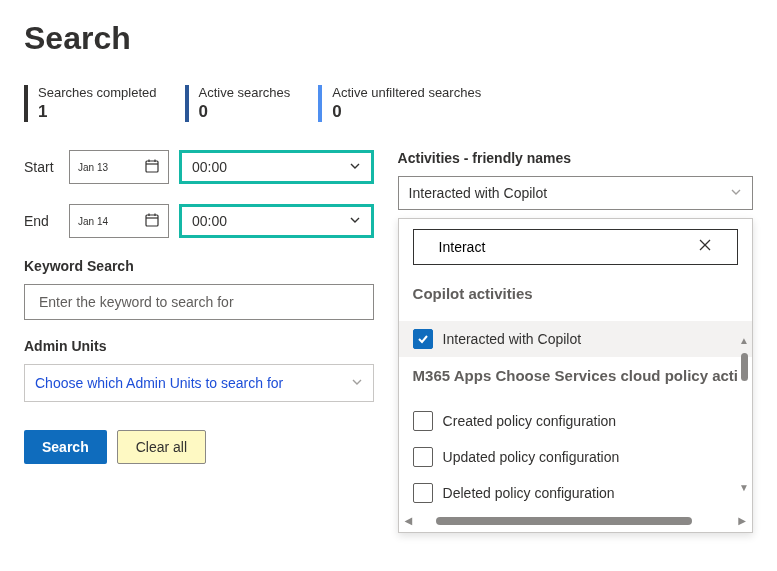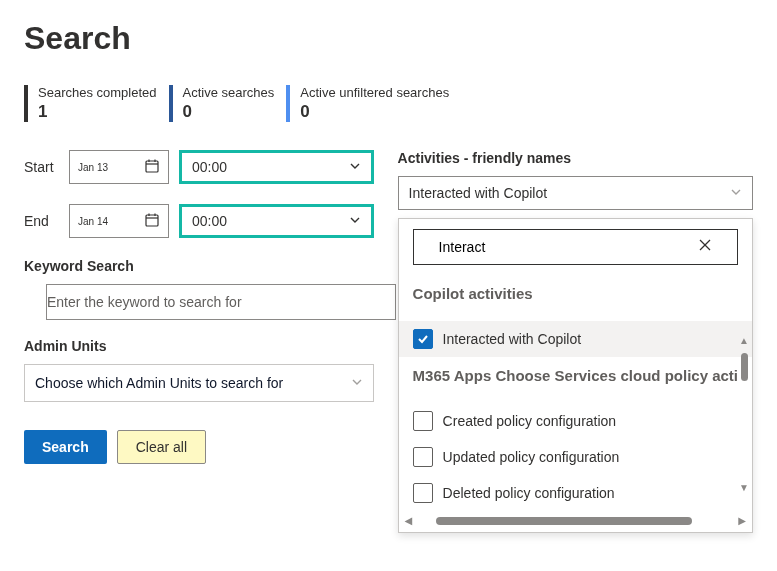--- a/index.html
+++ b/index.html
@@ -1,41 +1,41 @@
 <!DOCTYPE html>
 <html><head>
 <meta charset="utf-8">
 <style>
 * { box-sizing: border-box; margin: 0; padding: 0; }
 body { font-family: "Segoe UI", Arial, sans-serif; background: #fff; color: #323130; padding: 20px 24px; width: 777px; }
 h1 { font-size: 32px; font-weight: 600; margin-bottom: 28px; }
 
-.stats { display: flex; gap: 12px; margin-bottom: 28px; }
+.stats { display: flex; gap: 28px; margin-bottom: 28px; }
 .stat { border-left: 4px solid #323130; padding-left: 10px; }
 .stat.blue { border-left-color: #2b5797; }
 .stat.lblue { border-left-color: #4f8ff0; }
 .stat-label { font-size: 13px; color: #323130; }
 .stat-value { font-size: 17px; font-weight: 700; margin-top: 2px; }
 
 .columns { display: flex; gap: 24px; }
 .col-left { width: 370px; }
 .col-right { flex: 1; position: relative; }
 
 .section-label { font-size: 14px; font-weight: 600; margin-bottom: 10px; }
 .req { color: #a4262c; }
 
 .row { display: flex; align-items: center; gap: 10px; margin-bottom: 20px; }
 .row-label { width: 35px; font-size: 14px; }
 .date-input { width: 100px; height: 34px; border: 1px solid #8a8886; display: flex; align-items: center; padding: 0 8px; justify-content: space-between; font-size: 10px; }
 .time-input { flex: 1; height: 34px; border: 3px solid #14b8a6; display: flex; align-items: center; padding: 0 10px; justify-content: space-between; font-size: 14px; }
 .cal-icon svg { width: 16px; height: 16px; }
 .chev svg { width: 12px; height: 12px; }
 
-.text-input { width: 100%; height: 36px; border: 1px solid #8a8886; padding: 0 0; font-size: 14px; color: #605e5c; display: flex; align-items: center; margin-bottom: 18px; margin-left: 22px; }
-.admin-input { width: 100%; height: 38px; border: 1px solid #c8c6c4; padding: 0 10px; font-size: 14px; color: #0f172a; display: flex; align-items: center; justify-content: space-between; margin-bottom: 28px; }
+.text-input { width: 100%; height: 36px; border: 1px solid #8a8886; padding: 0 14px; font-size: 14px; color: #605e5c; display: flex; align-items: center; margin-bottom: 18px; }
+.admin-input { width: 100%; height: 38px; border: 1px solid #c8c6c4; padding: 0 10px; font-size: 14px; color: #1d4ed8; display: flex; align-items: center; justify-content: space-between; margin-bottom: 28px; }
 
 .btnrow { display: flex; gap: 10px; }
 .btn { height: 34px; padding: 0 18px; font-size: 14px; border-radius: 2px; cursor: pointer; display: flex; align-items: center; }
 .btn-primary { background: #0f6cbd; color: #fff; border: none; font-weight: 600; }
 .btn-secondary { background: #fef9c3; border: 1px solid #8a8886; color: #323130; }
 
 .combo { width: 100%; height: 34px; border: 1px solid #8a8886; display: flex; align-items: center; padding: 0 10px; justify-content: space-between; font-size: 14px; margin-bottom: 8px; }
 
 .dropdown { border: 1px solid #c8c6c4; background: #fff; box-shadow: 0 3px 8px rgba(0,0,0,0.12); position: relative; }
 .search-box { margin: 10px 14px; height: 36px; border: 1px solid #323130; display: flex; align-items: center; padding: 0 25px; justify-content: space-between; }

